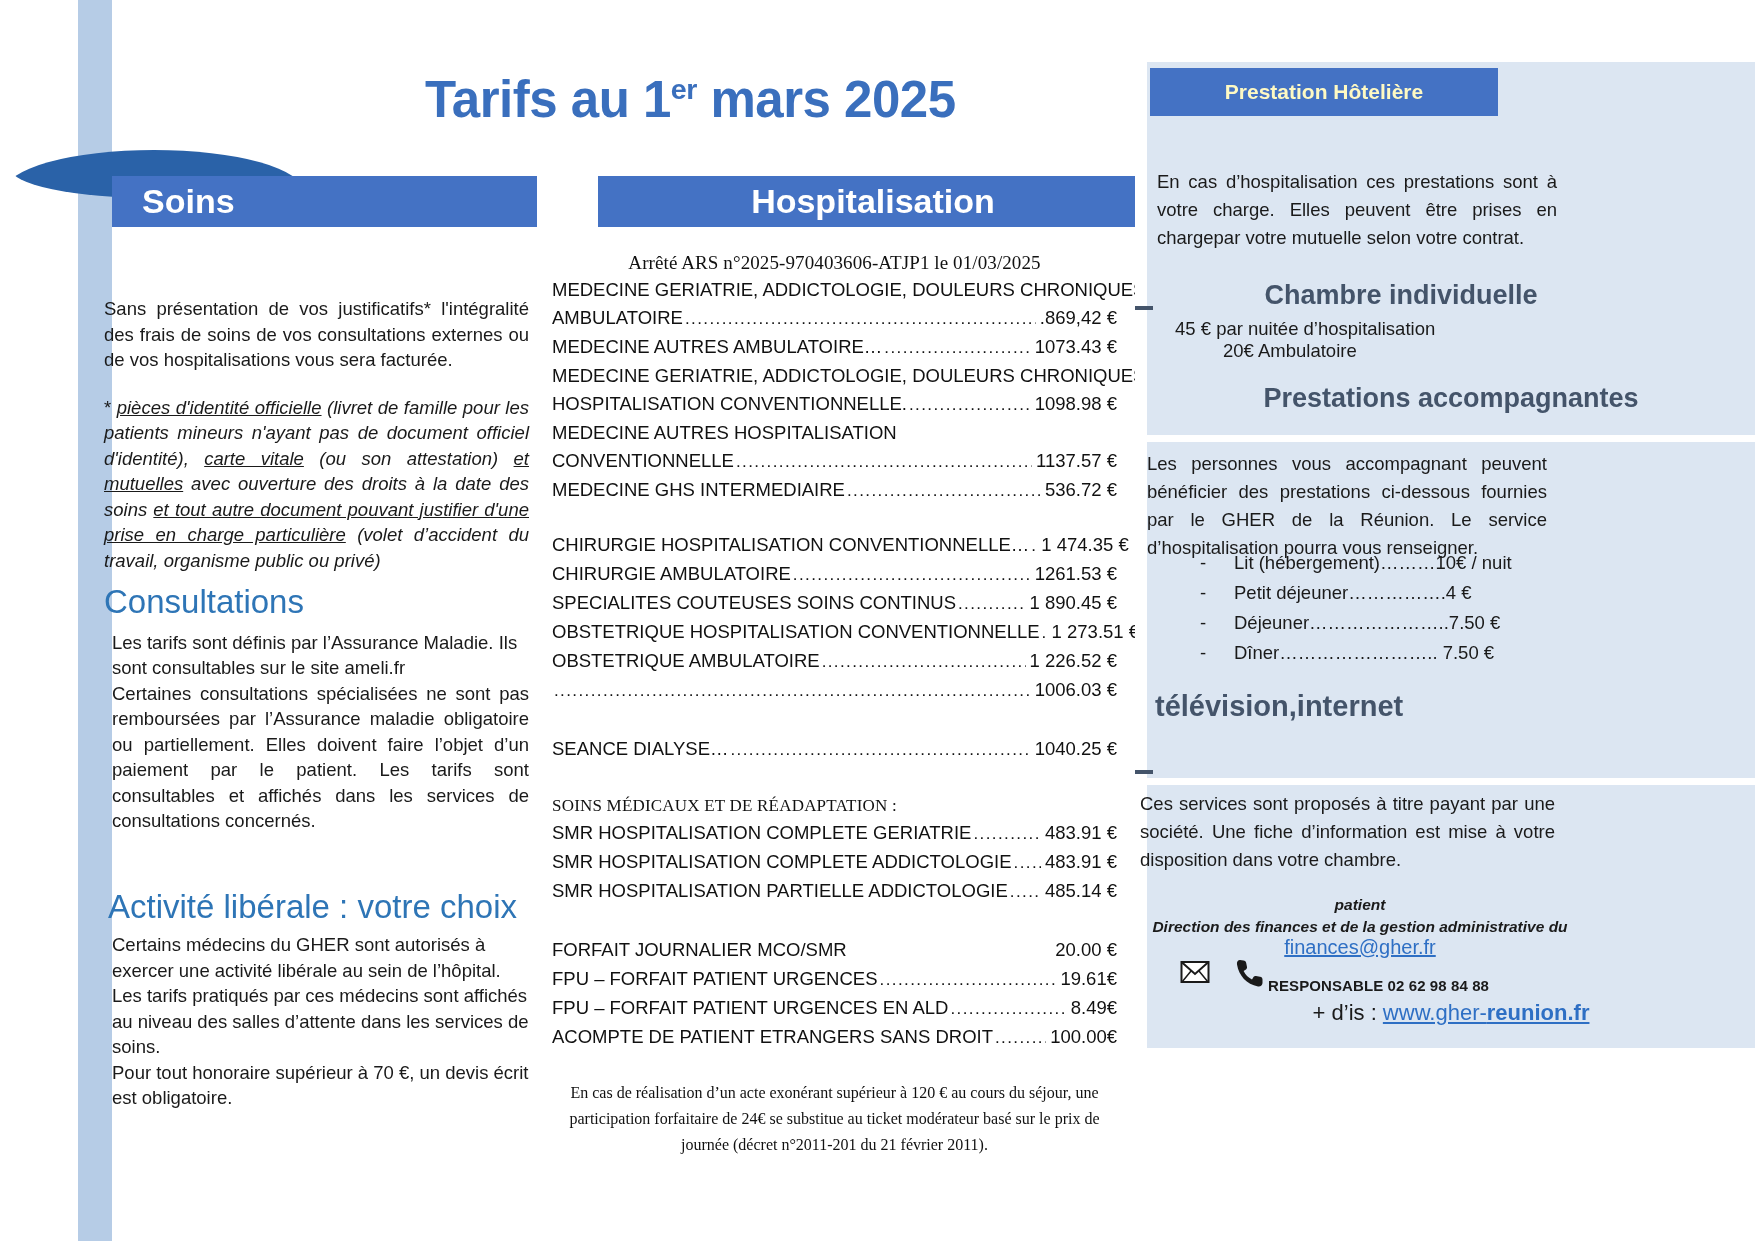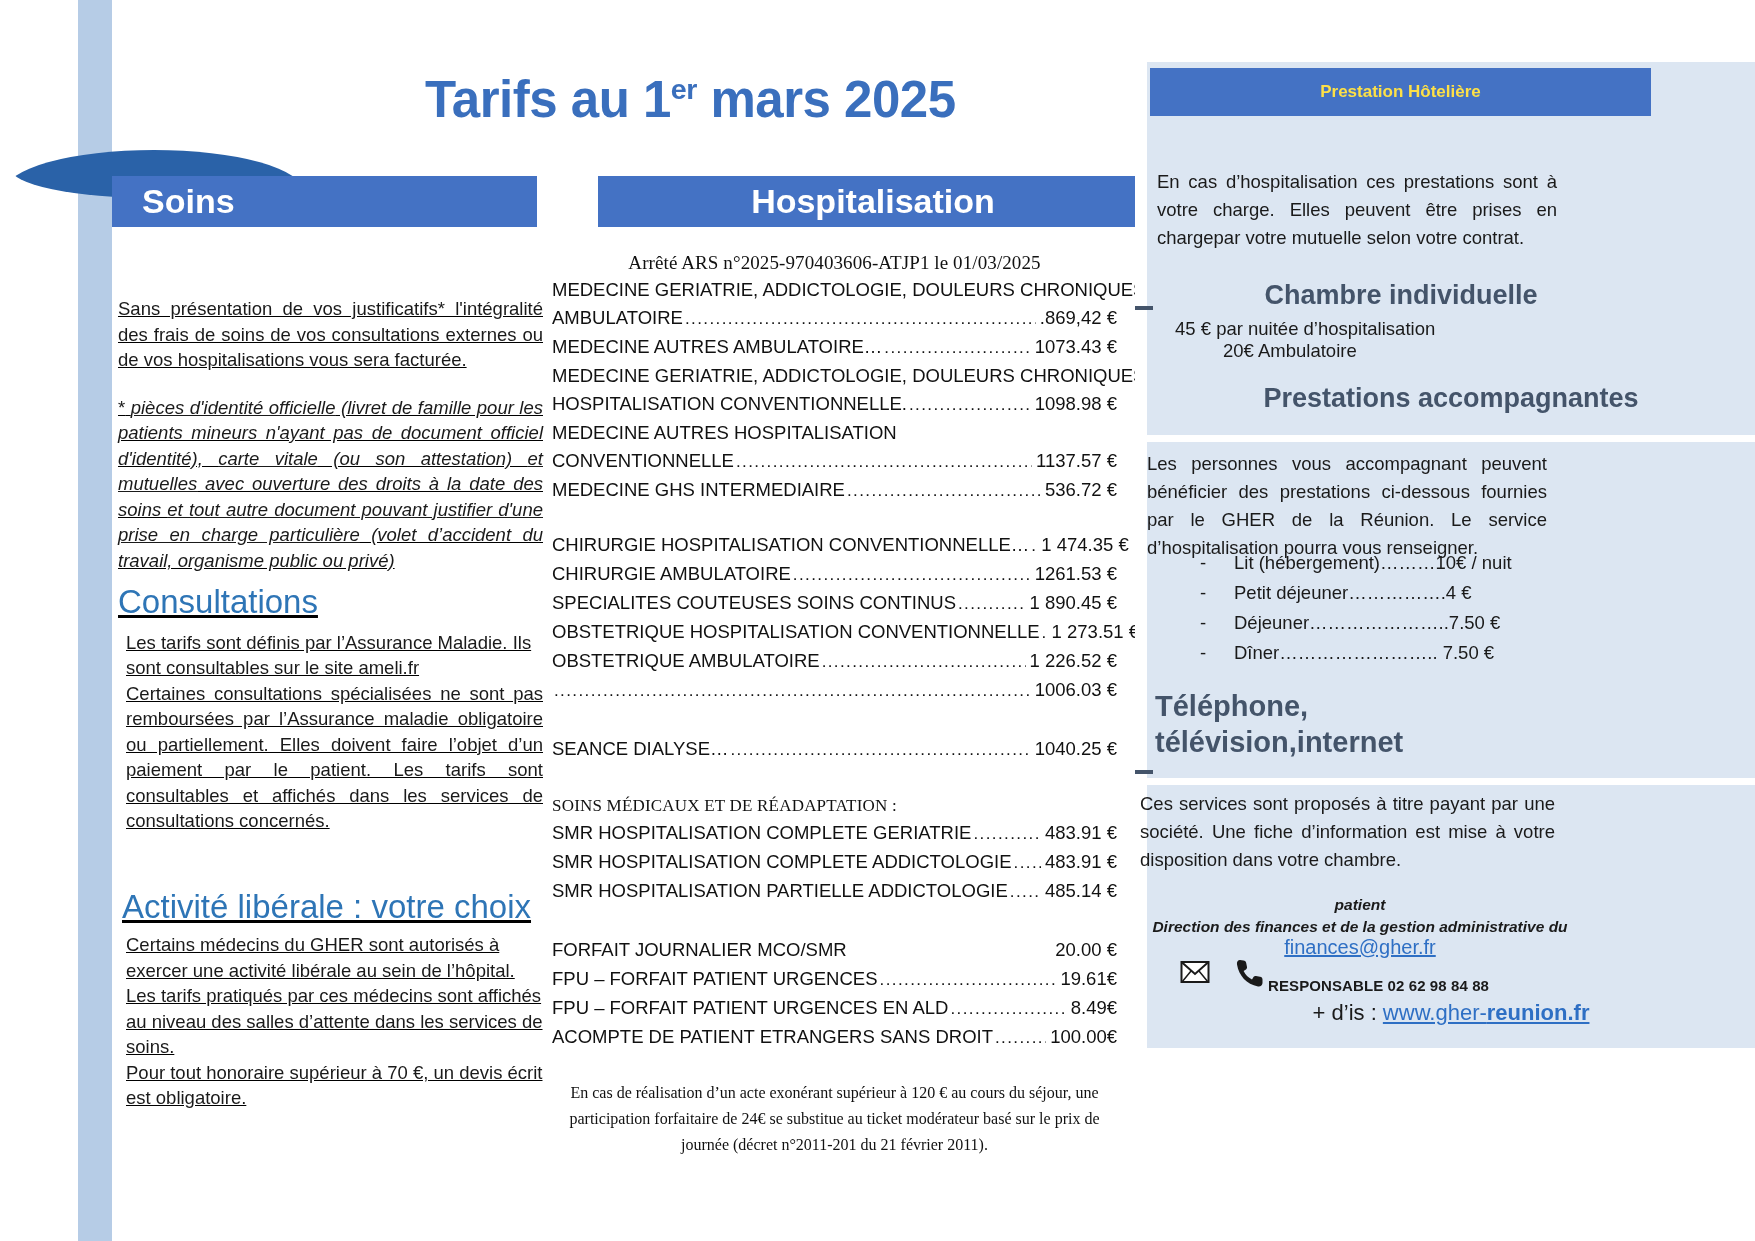--- a/index.html
+++ b/index.html
@@ -84,21 +84,21 @@
     left:112px; top:176px; width:425px; height:51px;
     padding-left:30px; font-size:34px;
   }
   .banner-hosp{
     left:598px; top:176px; width:550px; height:51px;
     justify-content:center; font-size:34px;
   }
 
   
   .col-left{
-    position:absolute; left:118px; top:296px; width:425px;text-decoration:underline;
+    position:absolute; left:104px; top:296px; width:425px;
   }
   .p-just{
     text-align:justify; font-size:18.5px; line-height:25.5px; color:#1a1a1a;
   }
   .p-left{
     text-align:left; font-size:18.5px; line-height:25.5px; color:#1a1a1a;
   }
   .ital{ font-style:italic; }
   .u{ text-decoration:underline; }
   .blockgap{ height:22px; }
@@ -147,23 +147,23 @@
     font-family:"Liberation Serif", serif;
     font-size:16px; line-height:26px;
     text-align:center; color:#111;
   }
   .rc-panel{
     position:absolute; background:#dce6f2;
   }
   .rc-white{ position:absolute; background:#ffffff; }
 
   .rc-banner{
-    position:absolute; left:1150px; top:68px; width:501px; height:48px;
-    background:#4472c4; color:#fde047;
-    font-size:17px; font-weight:700; display:flex;
+    position:absolute; left:1150px; top:68px; width:348px; height:48px;
+    background:#4472c4; color:#fef9c3;
+    font-size:21px; font-weight:700; display:flex;
     align-items:center; justify-content:center;
   }
   .rc-text{
     position:absolute; font-size:18.5px; line-height:28px;
     color:#1a1a1a; text-align:justify;
   }
   .rc-h2{
     position:absolute; font-size:27px; font-weight:700;
     color:#44546a; text-align:center; width:100%;
   }
@@ -419,21 +419,20 @@
         <span class="dash">-</span>
         <span>Déjeuner…………………..7.50 €</span>
       </div>
     <div class="rc-li">
         <span class="dash">-</span>
         <span>Dîner…………………….. 7.50 €</span>
       </div>
   </div>
 
   <div class="rc-blue-h" style="left:1155px; top:688px;">
-    <div>Téléphone,</div>
     <div>télévision,internet</div>
   </div>
   <div class="rc-rule" style="left:1135px; top:770px; width:18px;"></div>
 
   <div class="rc-text" style="left:1140px; top:790px; width:415px;">Ces services sont proposés à titre payant par une société. Une fiche d’information est mise à votre disposition dans votre chambre.</div>
 
   <div class="rc-italic" style="left:1150px; top:894px; width:420px;">
     <div>patient</div>
     <div>Direction des finances et de la gestion administrative du</div>
   </div>

